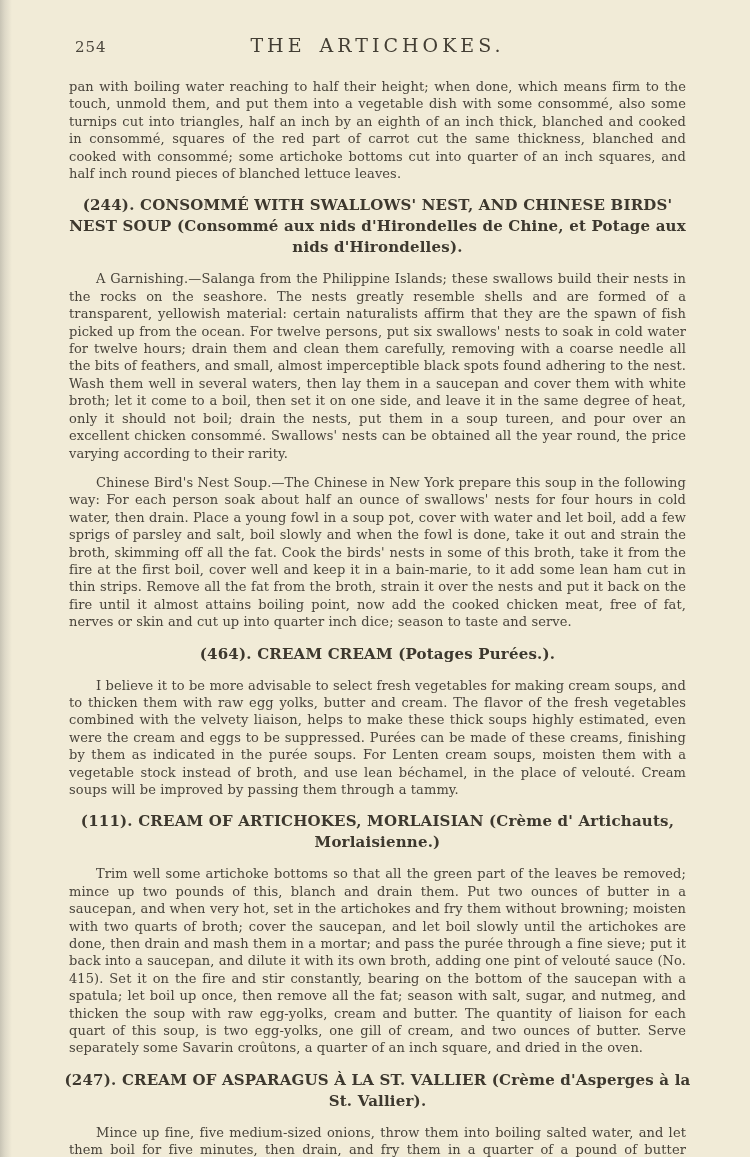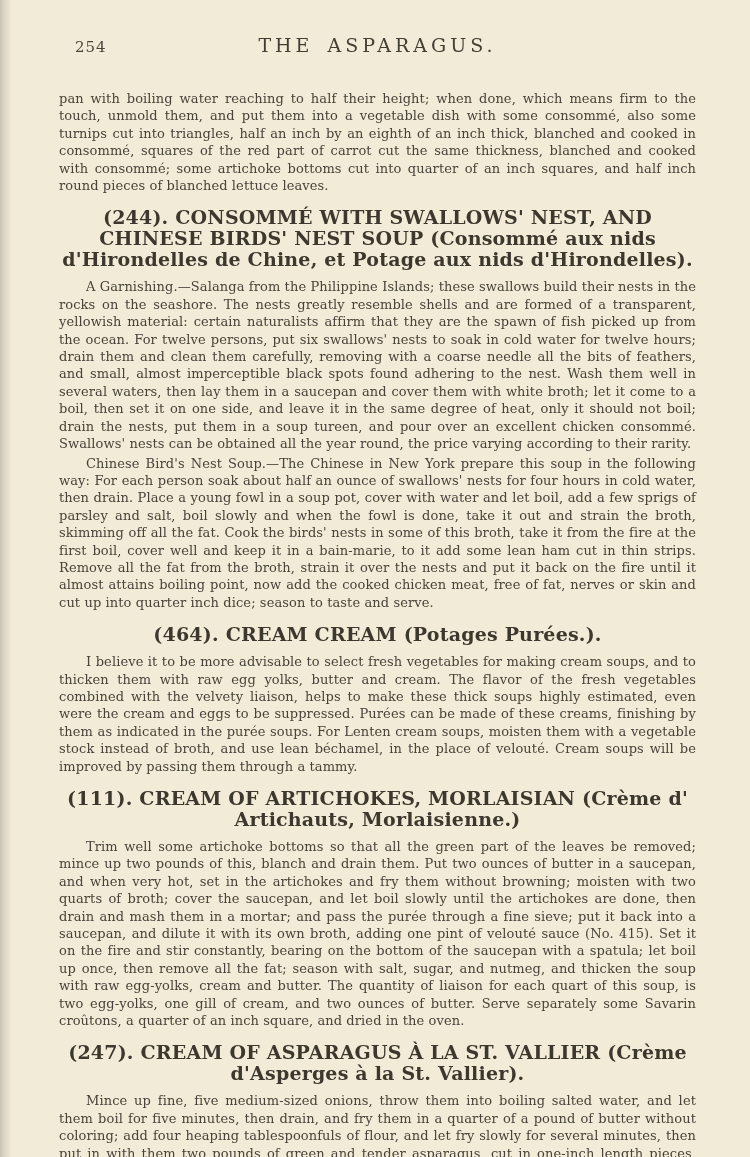--- a/index.html
+++ b/index.html
@@ -32,21 +32,21 @@
   .page {
     position: relative;
     width: 750px;
     height: 1157px;
     box-sizing: border-box;
     padding: 34px 52px 0 57px;
   }
   .page-header {
     position: relative;
     height: 26px;
-    margin-bottom: 30px;
+    margin-bottom: 18px;
   }
   .page-number {
     position: absolute;
     left: 18px;
     top: 4px;
     font-size: 15px;
     letter-spacing: 1px;
     color: #4a453b;
   }
   .running-title {
@@ -58,34 +58,34 @@
     color: #433e34;
     word-spacing: 4px;
   }
   .text-block {
     font-size: 13px;
     line-height: 17.4px;
     text-align: justify;
     letter-spacing: 0.1px;
   }
   .para {
-    margin: 2px;
+    margin: 12px;
   }
   .para.indent {
     text-indent: 27px;
   }
   .para.justify-last {
     text-align-last: justify;
   }
   .lead {
   }
   .recipe-heading {
     margin: 13px 4px 8px 4px;
     text-align: center;
-    font-size: 19px;
+    font-size: 15px;
     font-weight: 700;
     line-height: 21px;
     color: #3d382e;
     letter-spacing: 0.2px;
     text-indent: 0;
   }
   .recipe-heading .head-num,
   .recipe-heading .head-title,
   .recipe-heading .head-french {
     font-weight: 700;
@@ -94,21 +94,21 @@
 </head>
 <body>
 
 <div class="scan-edge-left"></div>
 <div class="scan-vignette"></div>
 
 <div class="page">
 
   <header class="page-header">
     <span class="page-number">254</span>
-    <h1 class="running-title">THE ASPARAGUS.</h1>
+    <h1 class="running-title">THE ARTICHOKES.</h1>
   </header>
 
   <main class="text-block">
 
     <p class="para">pan with boiling water reaching to half their height; when done, which means firm to the touch, unmold them, and put them into a vegetable dish with some consommé, also some turnips cut into triangles, half an inch by an eighth of an inch thick, blanched and cooked in consommé, squares of the red part of carrot cut the same thickness, blanched and cooked with consommé; some artichoke bottoms cut into quarter of an inch squares, and half inch round pieces of blanched lettuce leaves.</p>
 
     <h2 class="recipe-heading">
       <span class="head-num">(244).</span>
       <span class="head-title">CONSOMMÉ WITH SWALLOWS' NEST, AND CHINESE BIRDS' NEST SOUP</span>
       <span class="head-french">(Consommé aux nids d'Hirondelles de Chine, et Potage aux nids d'Hirondelles).</span>

